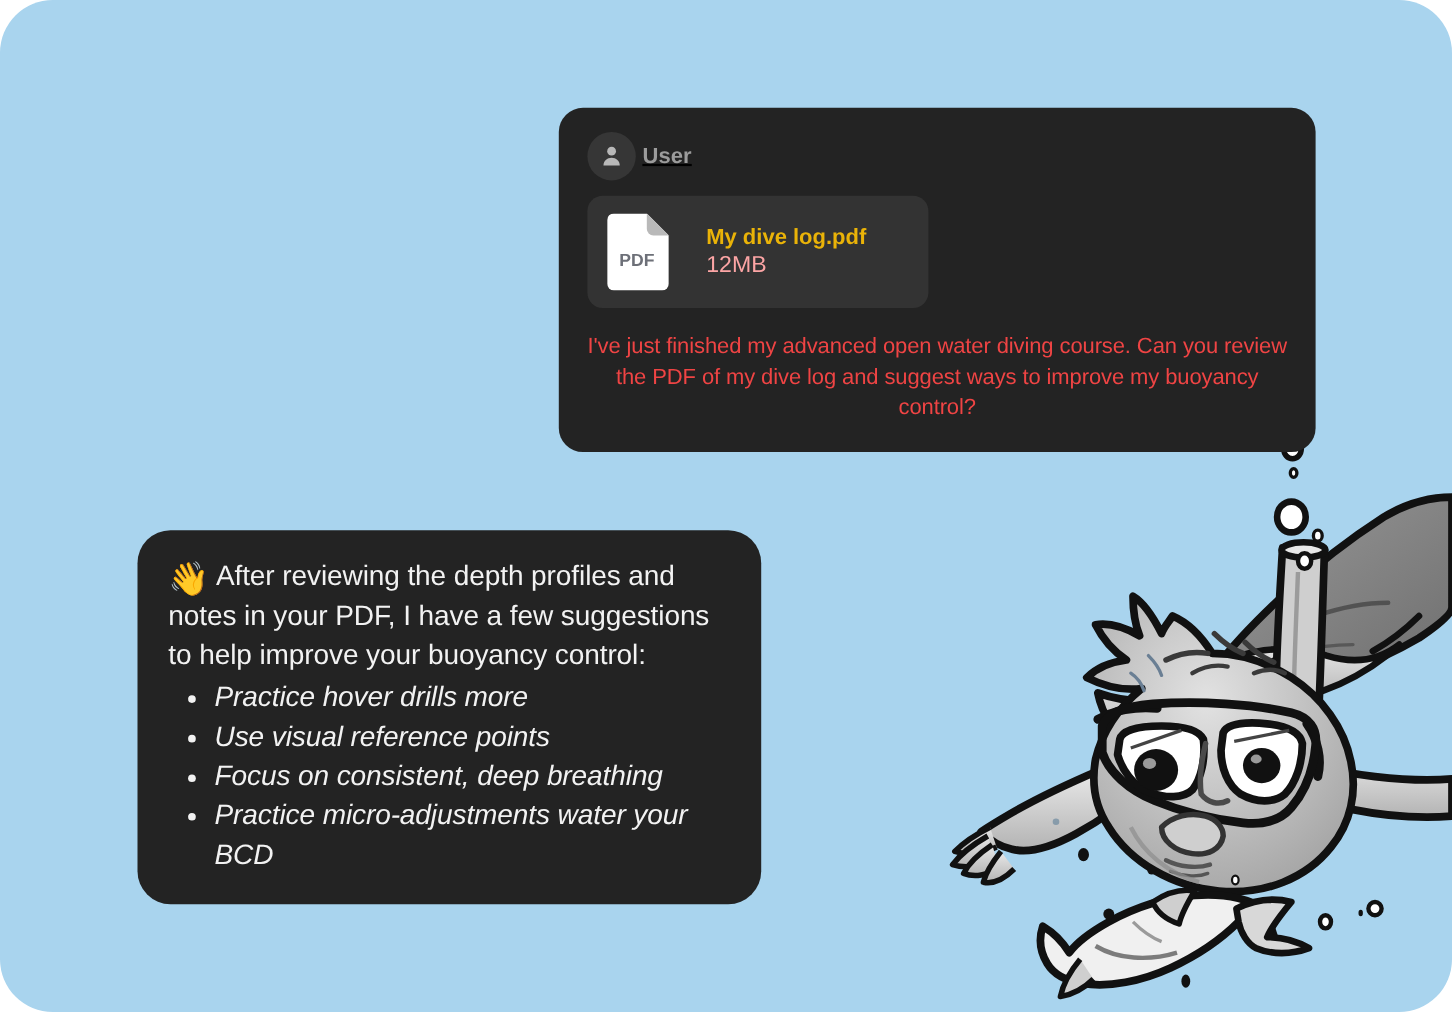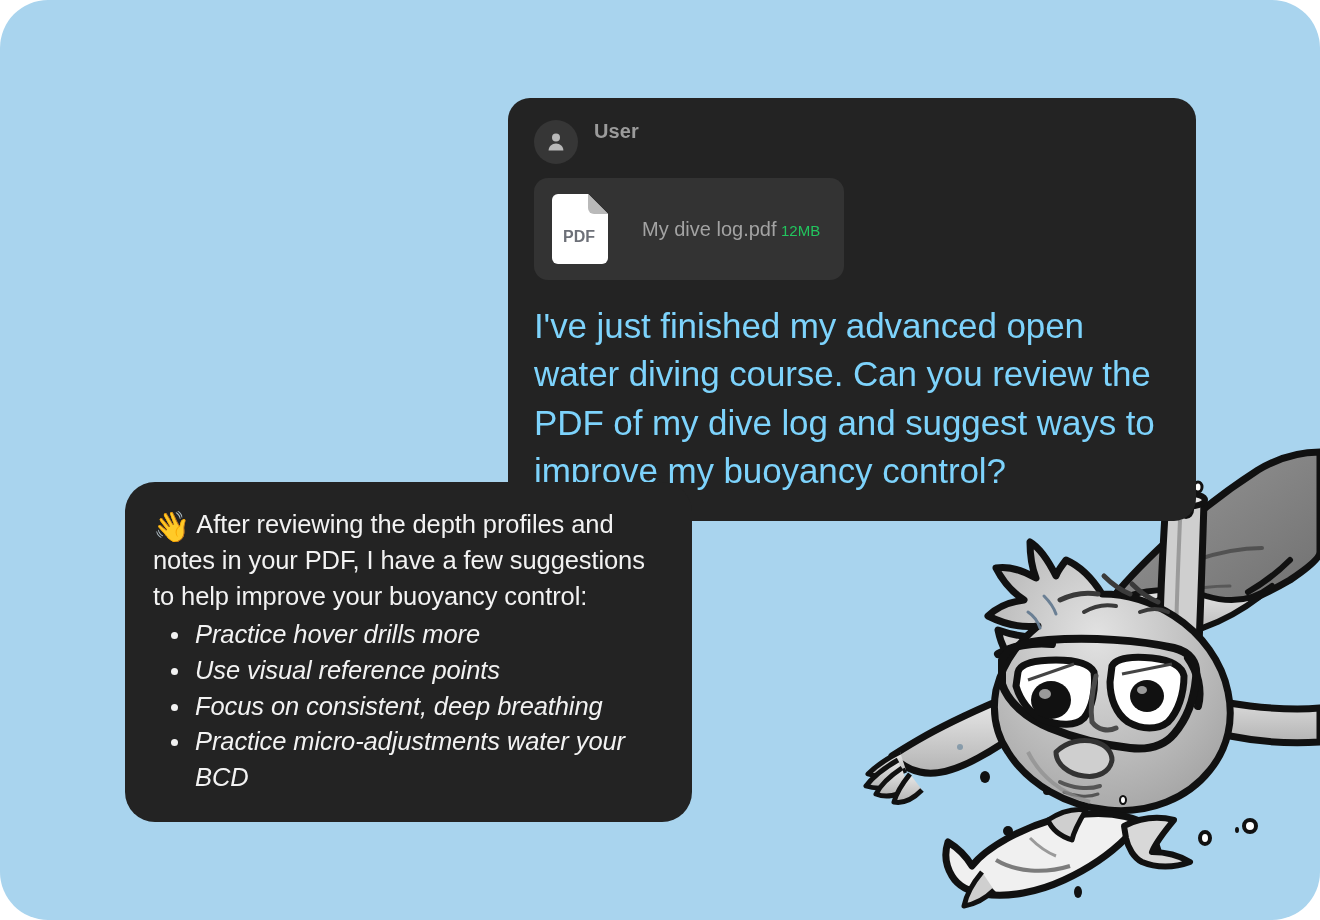--- a/index.html
+++ b/index.html
@@ -41,22 +41,24 @@
   
   #user-bubble {
     left: 508px;
     top: 98px;
     width: 688px;
     padding: 22px 26px 26px 26px;
   }
 
   .user-head {
     display: flex;
-    gap: 16px;
+    align-items: center;
+    gap: 6px;
     margin-bottom: 14px;
+    text-decoration: underline;
   }
   .avatar {
     width: 44px;
     height: 44px;
     border-radius: 50%;
     background: #363636;
     display: flex;
     align-items: center;
     justify-content: center;
     flex: 0 0 auto;
@@ -84,37 +86,38 @@
   .file-icon {
     width: 72px;
     height: 70px;
     flex: 0 0 auto;
     position: relative;
   }
   .file-icon svg { display: block; }
   .file-meta { min-width: 0; }
   .file-name {
     font-size: 20px;
-    font-weight: 400;
-    color: #a3a3a3;
+    font-weight: 700;
+    color: #eab308;
     line-height: 1.2;
     white-space: nowrap;
   }
   .file-size {
-    font-size: 15px;
-    color: #22c55e;
+    font-size: 21px;
+    color: #fca5a5;
     margin-top: 6px;
     line-height: 1.2;
   }
 
   .user-text {
-    font-size: 35px;
+    font-size: 20px;
     line-height: 1.38;
-    color: #7dd3fc;
+    color: #ef4444;
     letter-spacing: -0.1px;
+    text-align: center;
   }
 
   
   #assistant-bubble {
     left: 125px;
     top: 482px;
     width: 567px;
     padding: 24px 28px 26px 28px;
     border-radius: 30px;
   }

